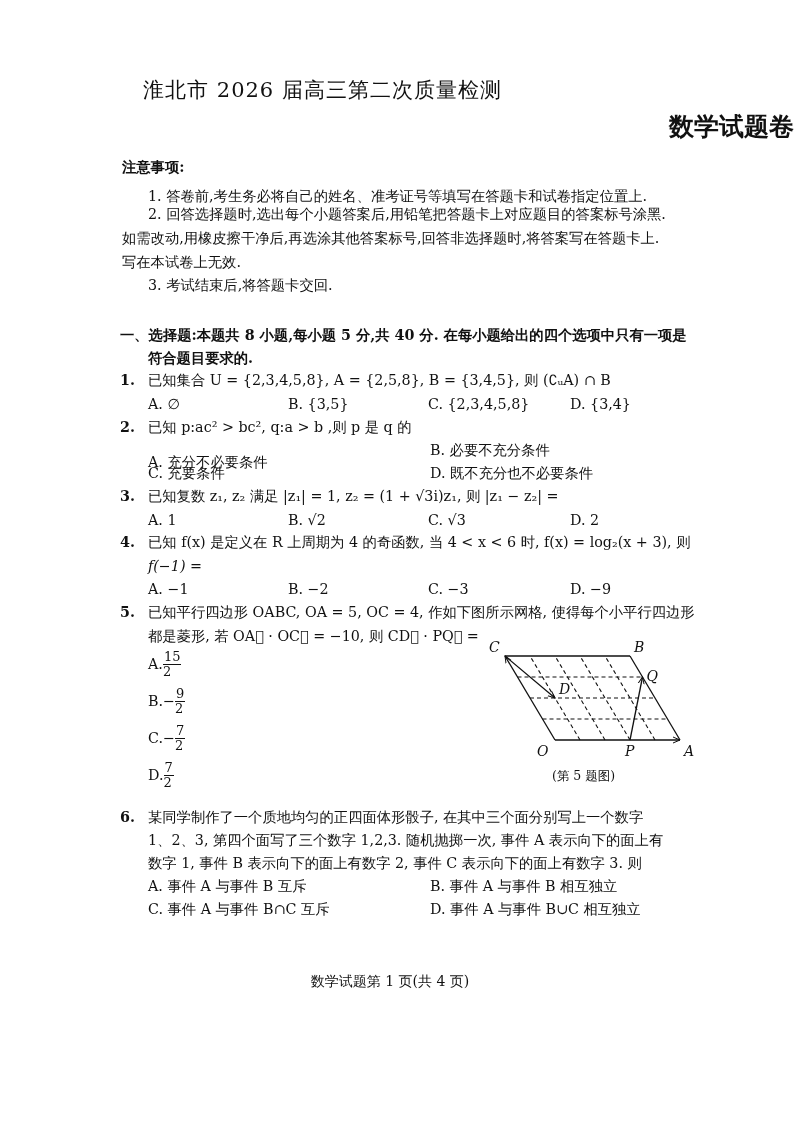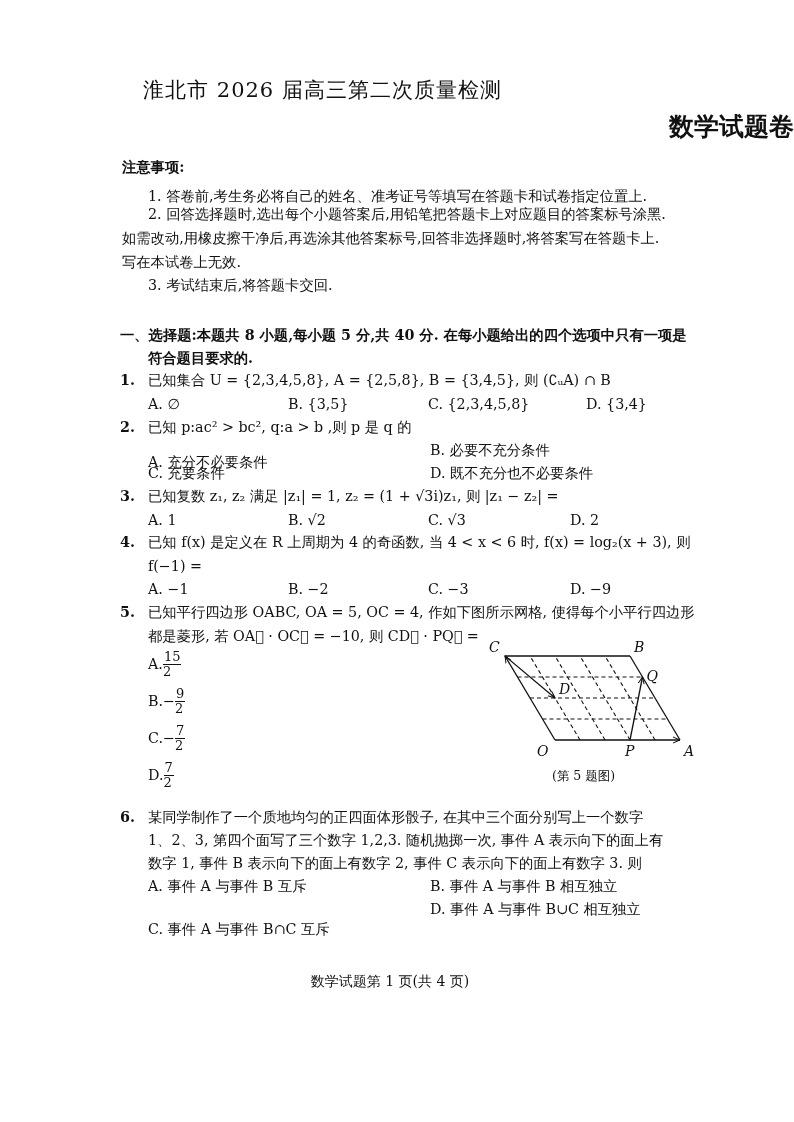--- a/index.html
+++ b/index.html
@@ -35,21 +35,21 @@
 
 <div class="abs txt bold" style="left:120px;top:324px;">一、选择题:本题共 8 小题,每小题 5 分,共 40 分. 在每小题给出的四个选项中只有一项是</div>
 <div class="abs txt bold" style="left:148px;top:347px;">符合题目要求的.</div>
 
 <div>
   <div class="abs txt qnum" style="left:120px;top:369px;">1.</div>
   <div class="abs txt" style="left:148px;top:369px;">已知集合 U = {2,3,4,5,8}, A = {2,5,8}, B = {3,4,5}, 则 (∁ᵤA) ∩ B</div>
   <div class="abs txt" style="left:148px;top:393px;">A. ∅</div>
   <div class="abs txt" style="left:288px;top:393px;">B. {3,5}</div>
   <div class="abs txt" style="left:428px;top:393px;">C. {2,3,4,5,8}</div>
-  <div class="abs txt" style="left:586px;top:393px;">D. {3,4}</div>
+  <div class="abs txt" style="left:570px;top:393px;">D. {3,4}</div>
 </div>
 
 <div>
   <div class="abs txt qnum" style="left:120px;top:416px;">2.</div>
   <div class="abs txt" style="left:148px;top:416px;">已知 p:ac² &gt; bc², q:a &gt; b ,则 p 是 q 的</div>
   <div class="abs txt" style="left:148px;top:439px;margin-top:12px;">A. 充分不必要条件</div>
   <div class="abs txt" style="left:430px;top:439px;">B. 必要不充分条件</div>
   <div class="abs txt" style="left:148px;top:462px;">C. 充要条件</div>
   <div class="abs txt" style="left:430px;top:462px;">D. 既不充分也不必要条件</div>
 </div>
@@ -59,21 +59,21 @@
   <div class="abs txt" style="left:148px;top:485px;">已知复数 z₁, z₂ 满足 |z₁| = 1, z₂ = (1 + √3i)z₁, 则 |z₁ − z₂| =</div>
   <div class="abs txt" style="left:148px;top:509px;">A. 1</div>
   <div class="abs txt" style="left:288px;top:509px;">B. √2</div>
   <div class="abs txt" style="left:428px;top:509px;">C. √3</div>
   <div class="abs txt" style="left:570px;top:509px;">D. 2</div>
 </div>
 
 <div>
   <div class="abs txt qnum" style="left:120px;top:531px;">4.</div>
   <div class="abs txt" style="left:148px;top:531px;">已知 f(x) 是定义在 R 上周期为 4 的奇函数, 当 4 &lt; x &lt; 6 时, f(x) = log₂(x + 3), 则</div>
-  <div class="abs txt" style="left:148px;top:555px;">f(−1) =</div>
+  <div class="abs txt" style="left:148px;top:555px;font-style:italic;">f(−1) =</div>
   <div class="abs txt" style="left:148px;top:578px;">A. −1</div>
   <div class="abs txt" style="left:288px;top:578px;">B. −2</div>
   <div class="abs txt" style="left:428px;top:578px;">C. −3</div>
   <div class="abs txt" style="left:570px;top:578px;">D. −9</div>
 </div>
 
 <div>
   <div class="abs txt qnum" style="left:120px;top:601px;">5.</div>
   <div class="abs txt" style="left:148px;top:601px;">已知平行四边形 OABC, OA = 5, OC = 4, 作如下图所示网格, 使得每个小平行四边形</div>
   <div class="abs txt" style="left:148px;top:625px;">都是菱形, 若 OA⃗ · OC⃗ = −10, 则 CD⃗ · PQ⃗ =</div>
@@ -127,17 +127,17 @@
   <div class="abs caption" style="left:552px;top:768px;">(第 5 题图)</div>
 </div>
 
 <div>
   <div class="abs txt qnum" style="left:120px;top:806px;">6.</div>
   <div class="abs txt" style="left:148px;top:806px;">某同学制作了一个质地均匀的正四面体形骰子, 在其中三个面分别写上一个数字</div>
   <div class="abs txt" style="left:148px;top:829px;">1、2、3, 第四个面写了三个数字 1,2,3. 随机抛掷一次, 事件 A 表示向下的面上有</div>
   <div class="abs txt" style="left:148px;top:852px;">数字 1, 事件 B 表示向下的面上有数字 2, 事件 C 表示向下的面上有数字 3. 则</div>
   <div class="abs txt" style="left:148px;top:875px;">A. 事件 A 与事件 B 互斥</div>
   <div class="abs txt" style="left:430px;top:875px;">B. 事件 A 与事件 B 相互独立</div>
-  <div class="abs txt" style="left:148px;top:918px;">C. 事件 A 与事件 B∩C 互斥</div>
+  <div class="abs txt" style="left:148px;top:898px;">C. 事件 A 与事件 B∩C 互斥</div>
   <div class="abs txt" style="left:430px;top:898px;">D. 事件 A 与事件 B∪C 相互独立</div>
 </div>
 
 <div class="abs footer">数学试题第 1 页(共 4 页)</div>
 
 </body></html>

